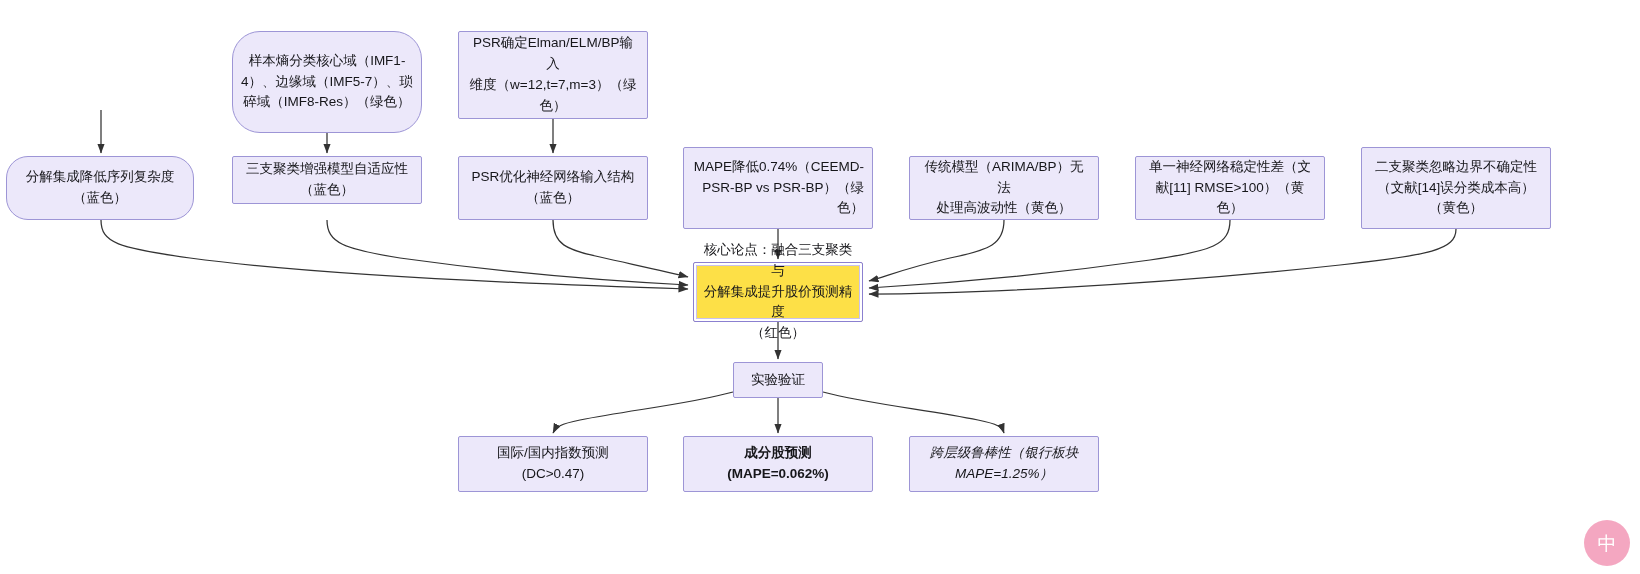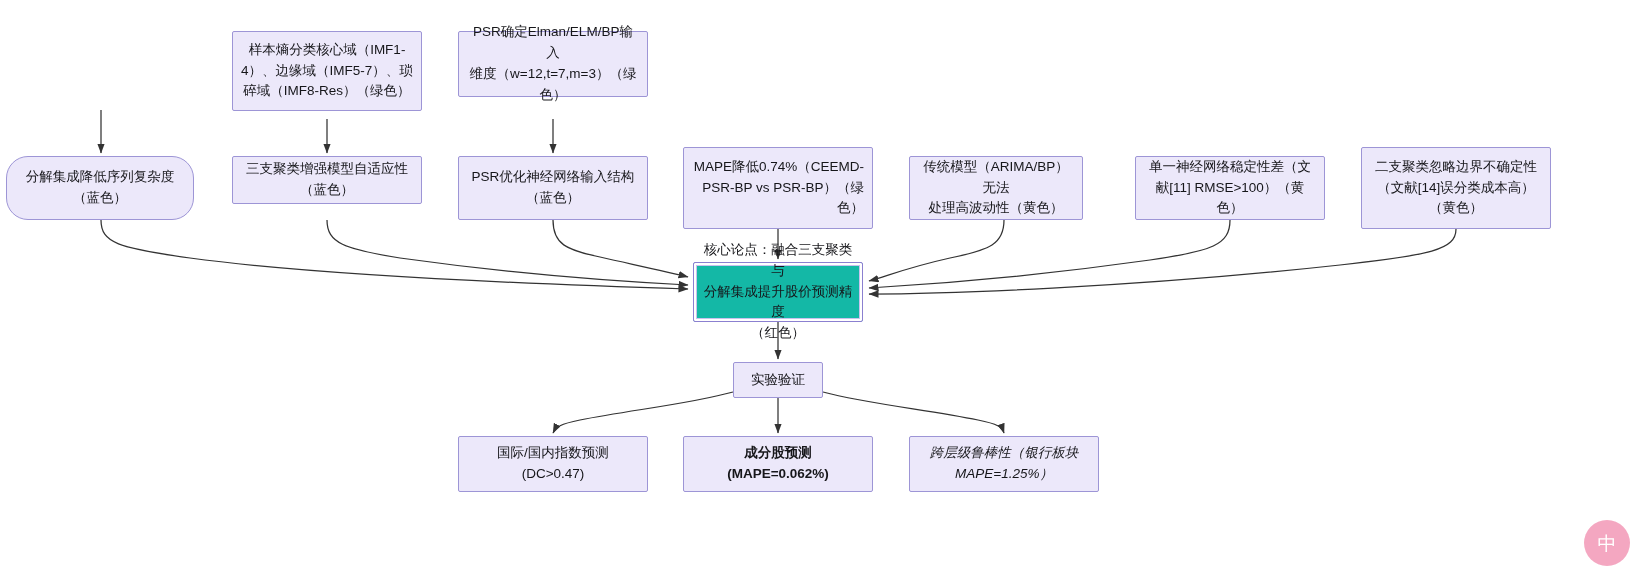--- a/index.html
+++ b/index.html
@@ -42,21 +42,21 @@
     padding: 4px 8px;
     z-index: 2;
   }
   .node .txt {
     display: block;
     width: 100%;
     white-space: pre-line;
   }
   .node.core {
     border: 1px solid #8B80D0;
-    background: #14b8a6;
+    background: #fde047;
     box-shadow: inset 0 0 0 2px #ffffff, inset 0 0 0 3px #C9C2EE;
     padding: 5px 9px;
   }
   .watermark {
     position: absolute;
     right: 10px;
     bottom: 8px;
     width: 46px;
     height: 46px;
     border-radius: 50%;
@@ -101,27 +101,27 @@
 
       <path d="M778,322 L778,359"></path>
 
       <path d="M733,392 C690,404 630,410 580,420 C560,424 556,427 553,433"></path>
       <path d="M778,398 L778,433"></path>
       <path d="M823,392 C868,404 930,410 978,420 C998,424 1002,427 1004,433"></path>
     </g>
   </svg>
 
 
-  <div class="node" style="left:232px;top:31px;width:190px;height:80px;">
+  <div class="node" style="left:232px;top:31px;width:190px;height:102px;border-radius:28px;">
     <span class="txt">样本熵分类核心域（IMF1-
 4）、边缘域（IMF5-7）、琐
 碎域（IMF8-Res）（绿色）</span>
   </div>
 
-  <div class="node" style="left:458px;top:31px;width:190px;height:66px;">
+  <div class="node" style="left:458px;top:31px;width:190px;height:88px;">
     <span class="txt">PSR确定Elman/ELM/BP输入
 维度（w=12,t=7,m=3）（绿
 色）</span>
   </div>
 
   <div class="node" style="left:6px;top:156px;width:188px;height:64px;border-radius:22px;">
     <span class="txt">分解集成降低序列复杂度
 （蓝色）</span>
   </div>
 
@@ -134,21 +134,21 @@
     <span class="txt">PSR优化神经网络输入结构
 （蓝色）</span>
   </div>
 
   <div class="node" style="left:683px;top:147px;width:190px;height:82px;text-align:right;">
     <span class="txt">MAPE降低0.74%（CEEMD-
 PSR-BP vs PSR-BP）（绿
 色）</span>
   </div>
 
-  <div class="node" style="left:909px;top:156px;width:174px;height:64px;">
+  <div class="node" style="left:909px;top:156px;width:190px;height:64px;">
     <span class="txt">传统模型（ARIMA/BP）无法
 处理高波动性（黄色）</span>
   </div>
 
   <div class="node" style="left:1135px;top:156px;width:190px;height:64px;">
     <span class="txt">单一神经网络稳定性差（文
 献[11] RMSE&gt;100）（黄色）</span>
   </div>
 
   <div class="node" style="left:1361px;top:147px;width:190px;height:82px;">

